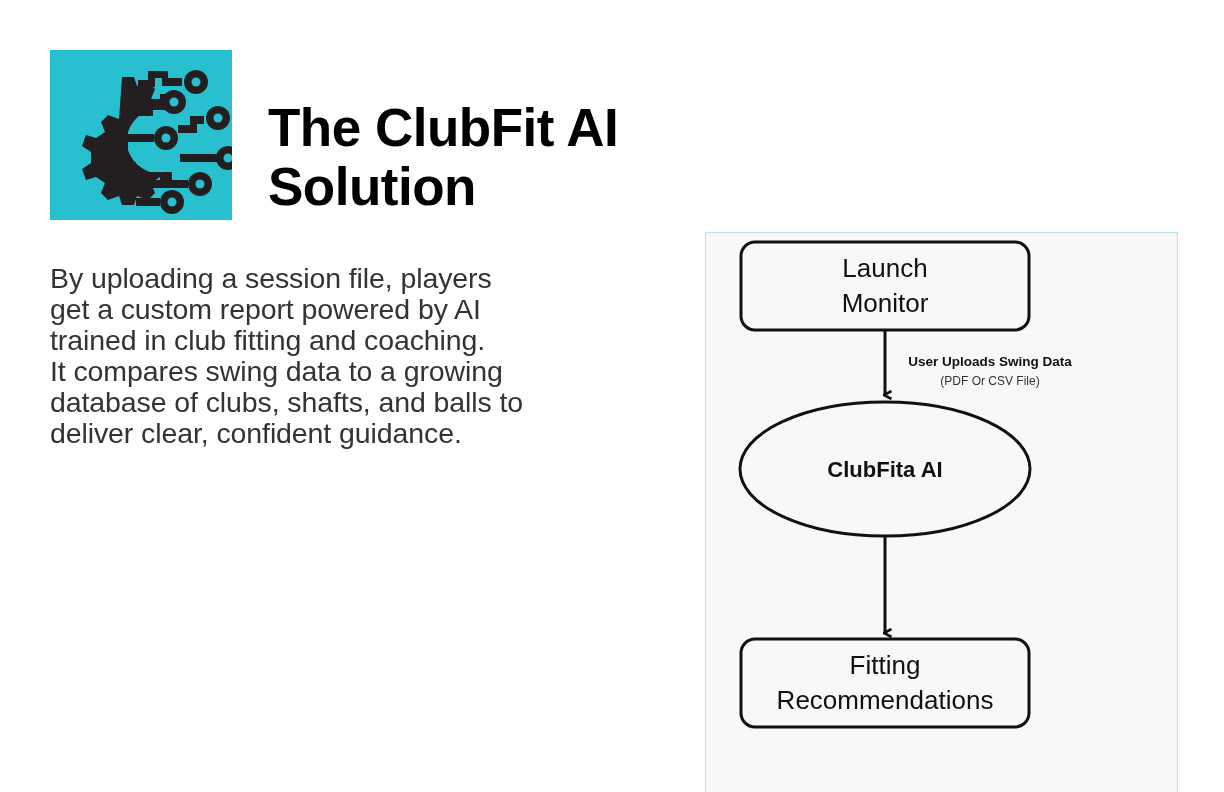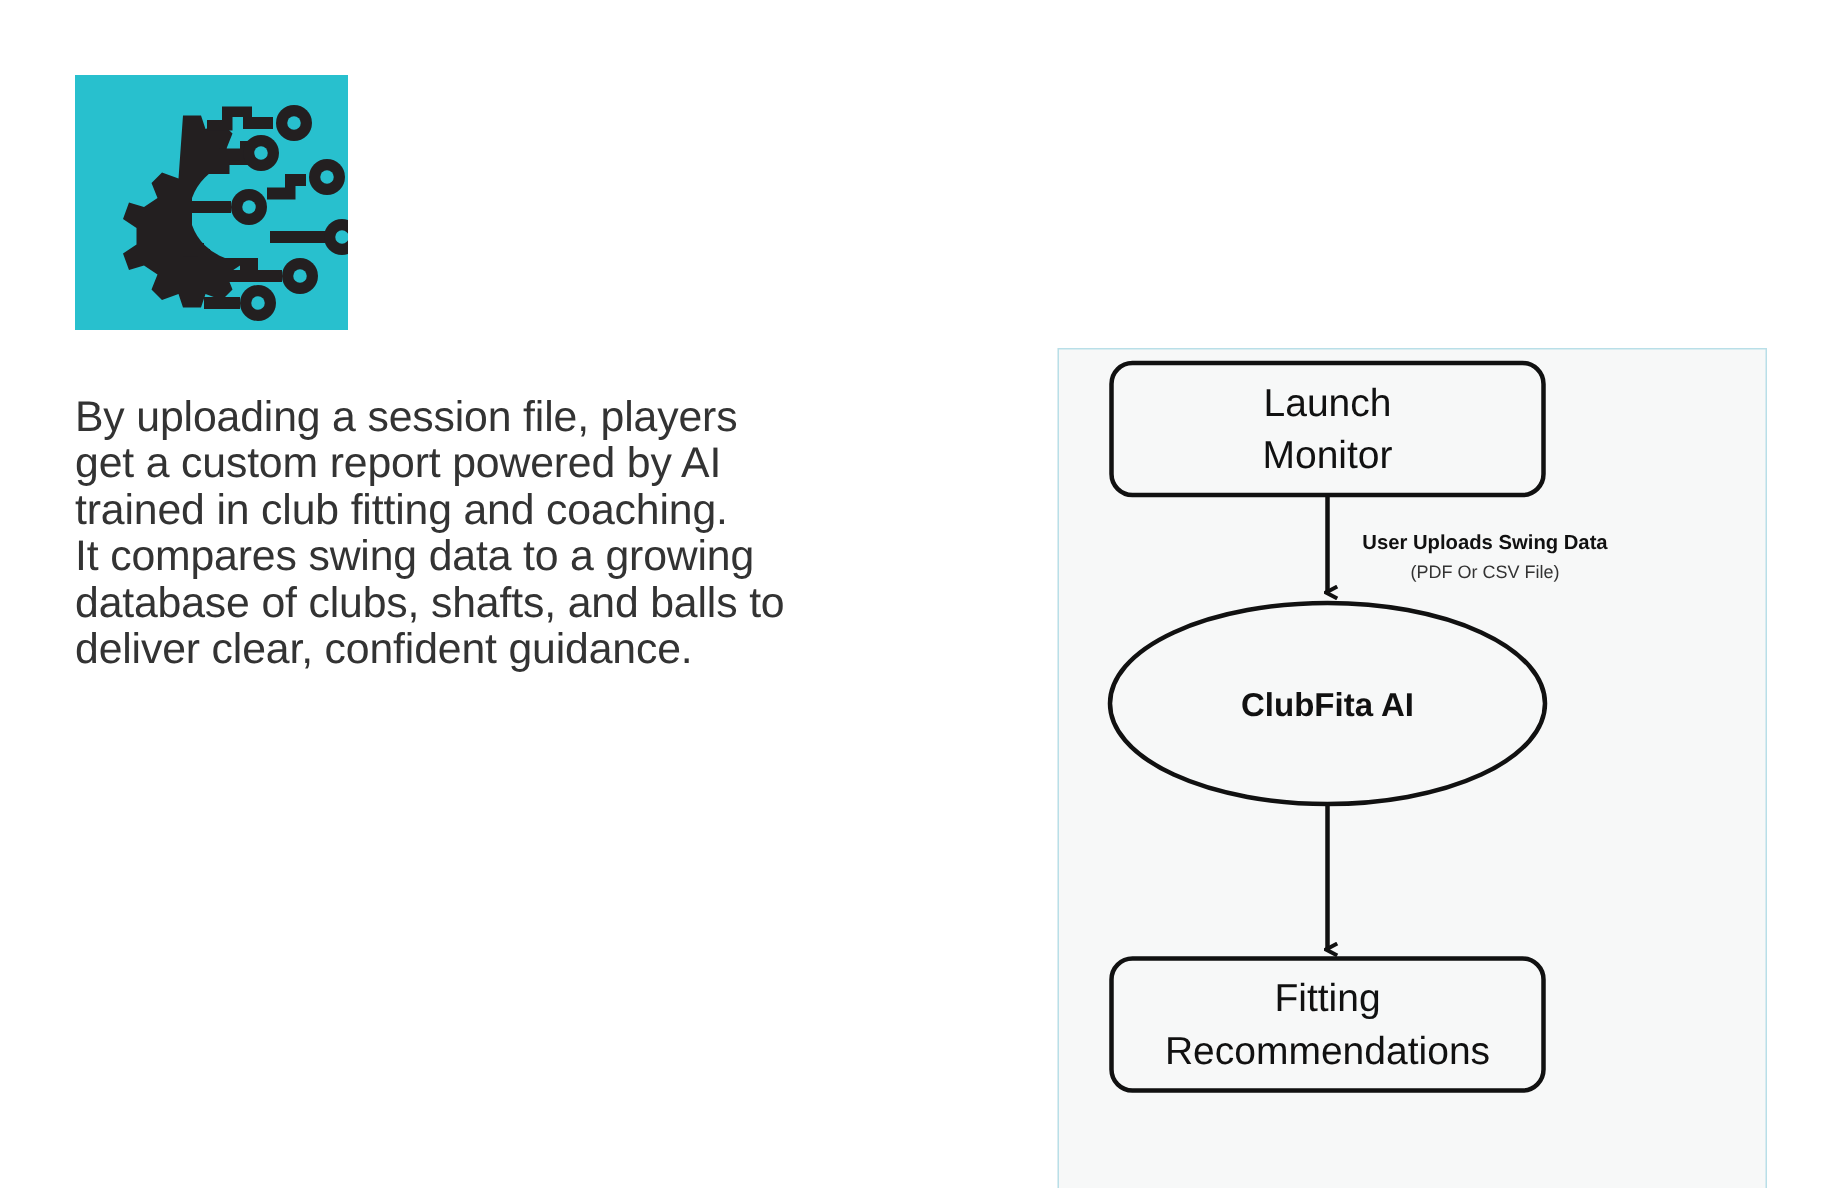--- a/index.html
+++ b/index.html
@@ -169,20 +169,22 @@
           <circle cx="150" cy="134" r="4.5" fill="#28c0ce"></circle>
 
           <path d="M86,148 h24 v8 h-24 z"></path>
           <circle cx="122" cy="152" r="12"></circle>
           <circle cx="122" cy="152" r="4.5" fill="#28c0ce"></circle>
         </g>
       </svg>
     </span>
   </div>
 
+  <h1 id="page-title">The ClubFit AI
+Solution</h1>
 </div>
 
 <div id="body-copy">
   <p class="para">By uploading a session file, players
 get a custom report powered by AI
 trained in club fitting and coaching.
 It compares swing data to a growing
 database of clubs, shafts, and balls to
 deliver clear, confident guidance.</p>
 </div>

